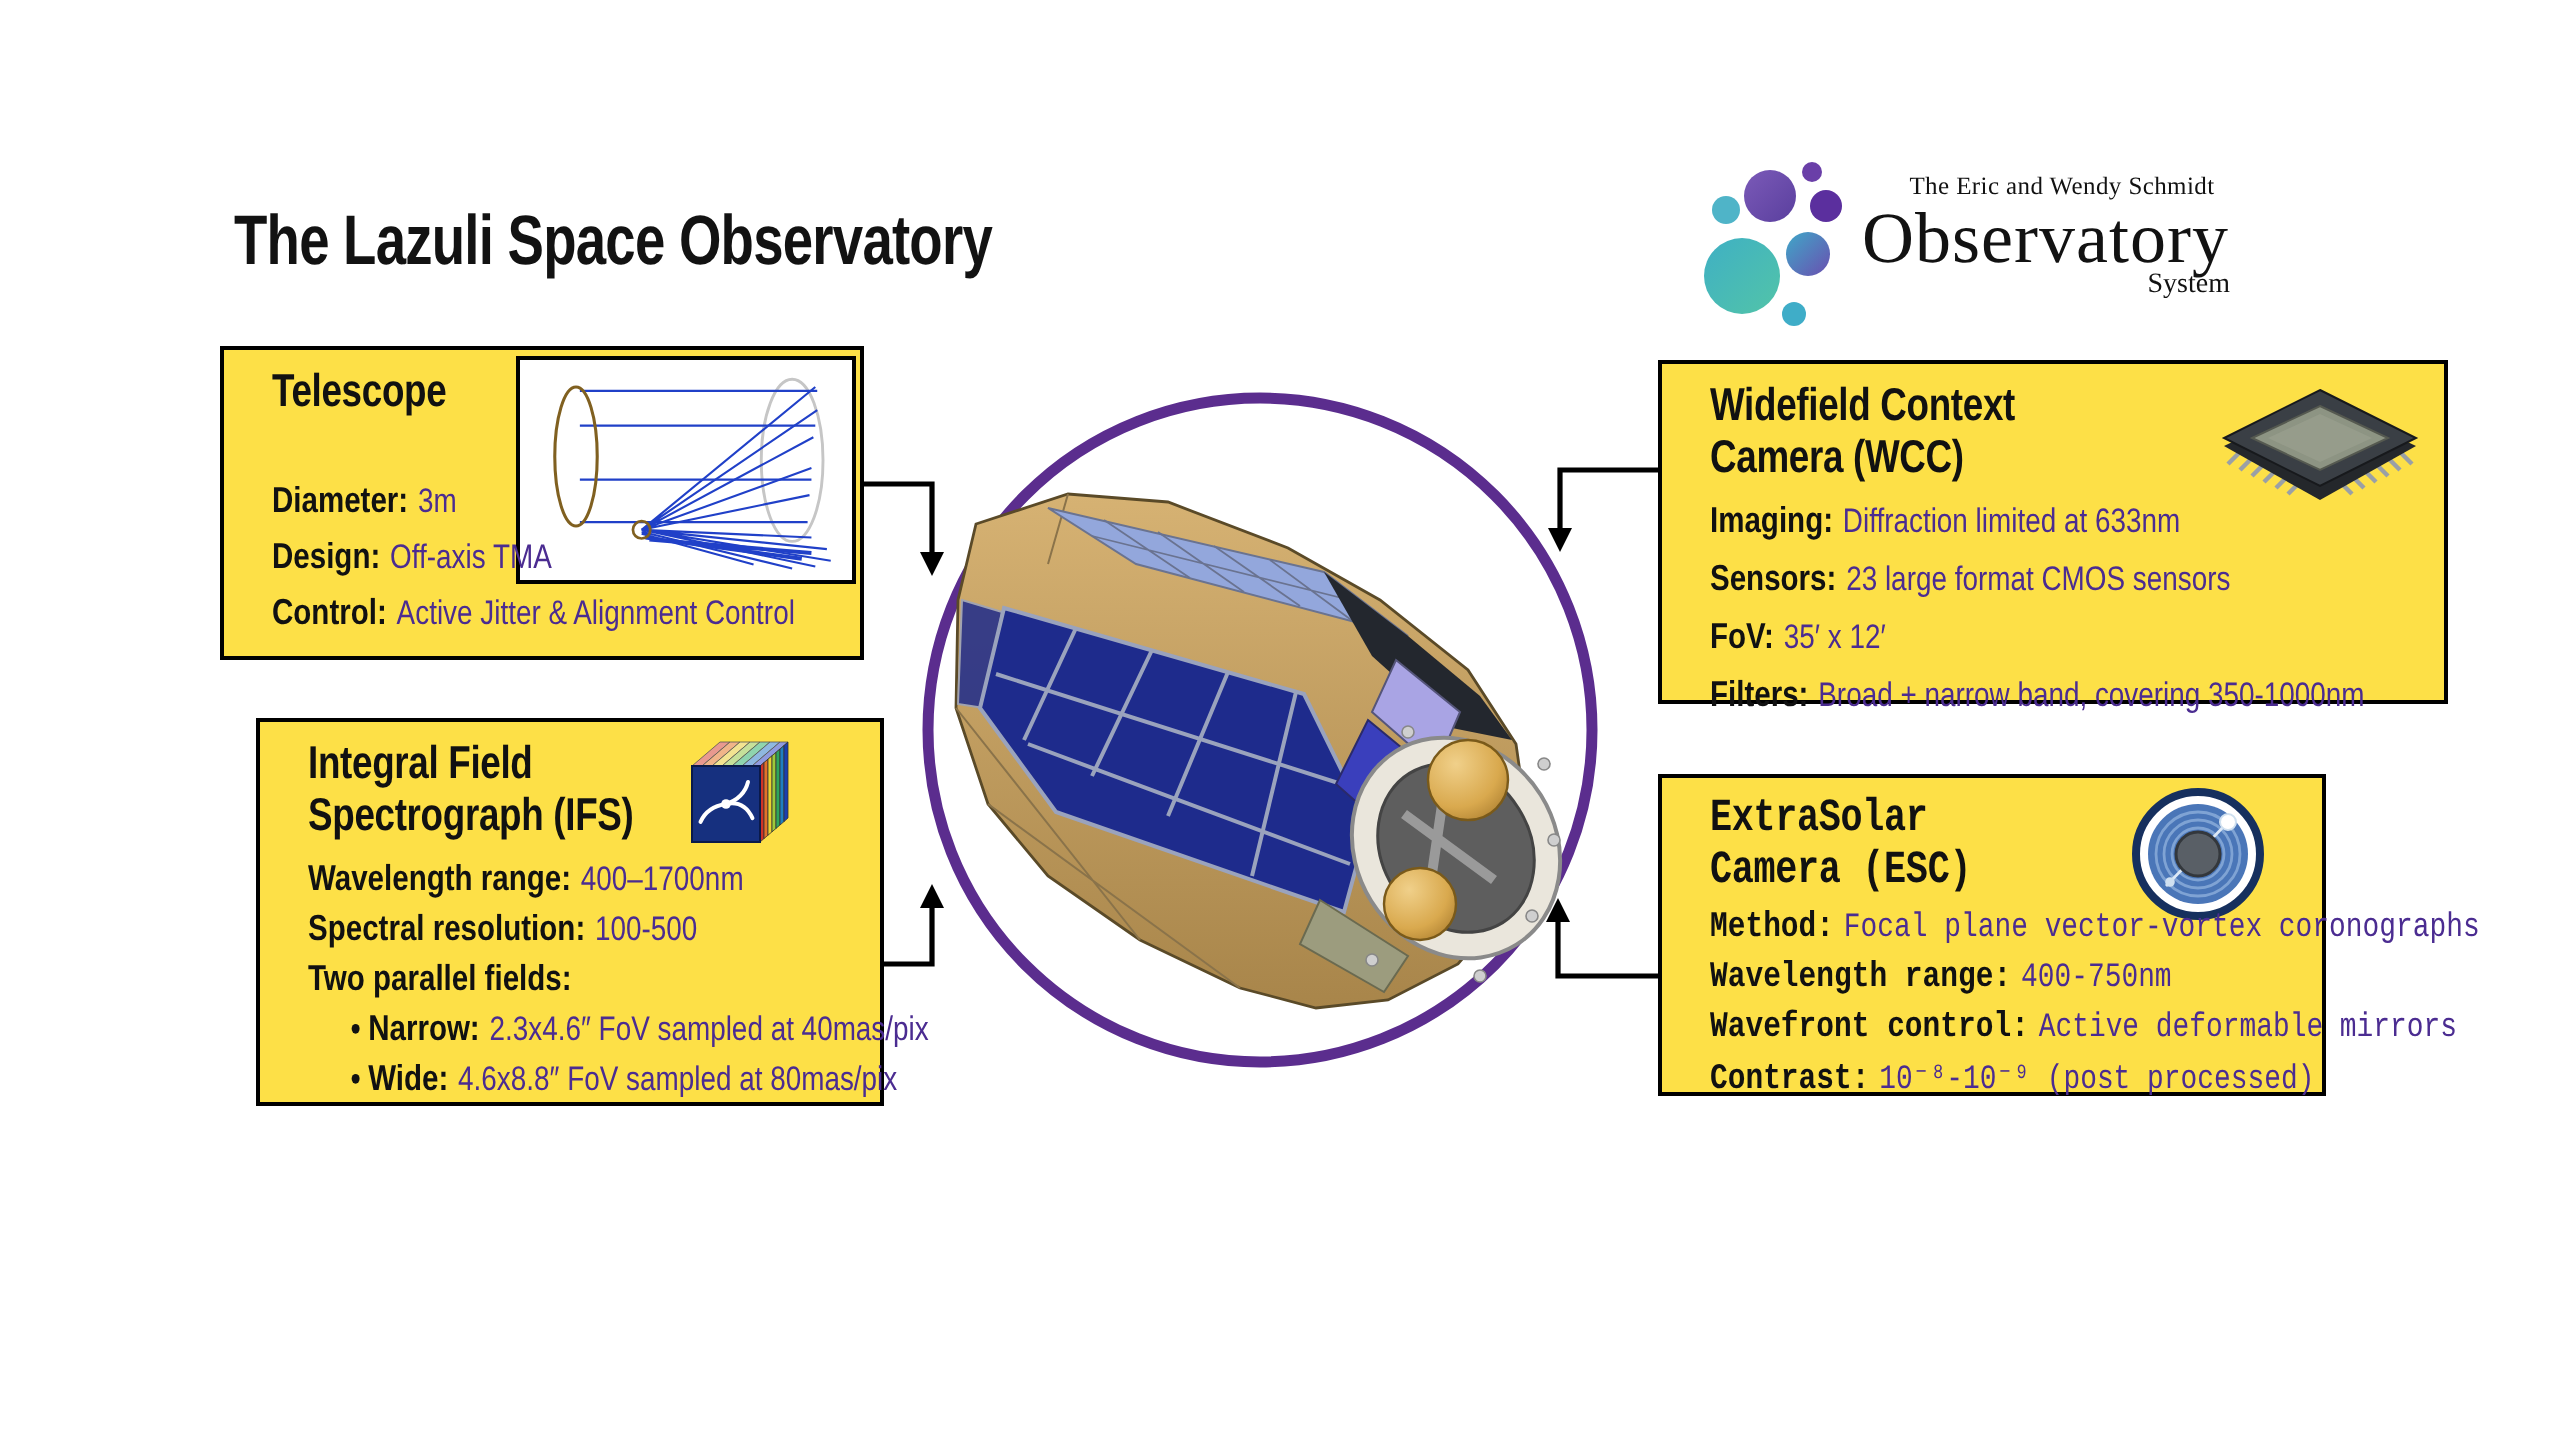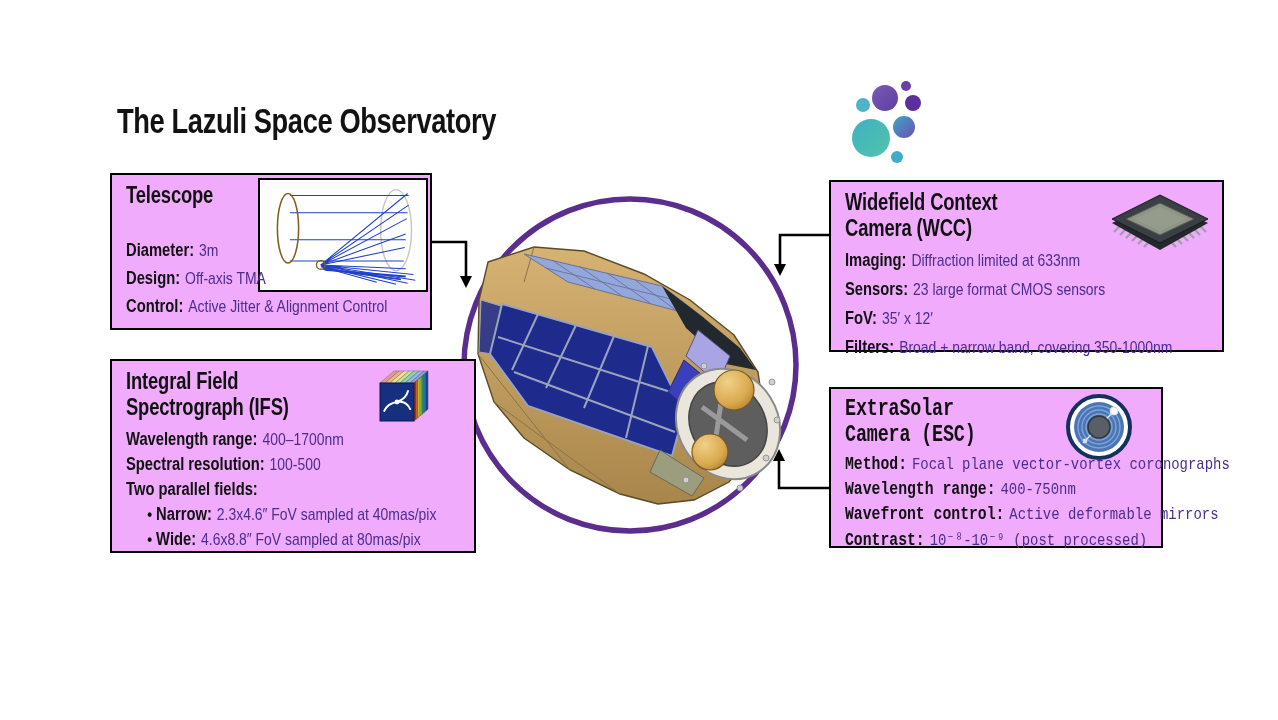--- a/index.html
+++ b/index.html
@@ -13,23 +13,23 @@
     letter-spacing:-0.5px;white-space:nowrap;transform:scaleX(0.78);transform-origin:0 0;
   }
   
   #logo{position:absolute;left:843px;top:70px;width:300px;height:100px;}
   #logo-bubbles{position:absolute;left:0;top:3px;}
   #logo-text{position:absolute;left:88px;top:16px;width:200px;font-family:"Liberation Serif", serif;}
   .logo-pre{font-size:12.5px;text-align:center;white-space:nowrap;letter-spacing:0.2px;}
   .logo-name{font-size:36px;margin-top:-3px;white-space:nowrap;letter-spacing:0.5px;}
   .logo-sub{font-size:14px;text-align:right;padding-right:16px;margin-top:-5px;}
   
-  .panel{position:absolute;border:2.5px solid #000;background:#f0abfc;box-sizing:border-box;padding:6px 14px;}
+  .panel{position:absolute;border:2.5px solid #000;background:#fde047;box-sizing:border-box;padding:6px 24px;}
   #panel-telescope{left:110px;top:173px;width:322px;height:157px;}
-  #panel-ifs{left:110px;top:359px;width:366px;height:194px;}
+  #panel-ifs{left:128px;top:359px;width:314px;height:194px;}
   #panel-wcc{left:829px;top:180px;width:395px;height:172px;}
   #panel-esc{left:829px;top:387px;width:334px;height:161px;font-family:Liberation Mono, monospace;}
   .panel-title{
     font-size:23px;font-weight:bold;line-height:1.12;color:#111;white-space:pre-line;
     transform:scaleX(0.80);transform-origin:0 0;letter-spacing:-0.2px;margin-top:2px;
   }
   .spec{white-space:nowrap;transform:scaleX(0.82);transform-origin:0 50%;margin-top:7px;font-size:17px;}
   .spec .lab{font-weight:bold;color:#111;font-size:18px;margin-right:6px;}
   .spec .val{color:#4b2c91;}
   .bullet{padding-left:26px;}
@@ -139,20 +139,25 @@
       </linearGradient>
     </defs>
     <circle cx="20" cy="32" r="7" fill="#4fb4c8"></circle>
     <circle cx="42" cy="25" r="13" fill="url(#lgPurple)"></circle>
     <circle cx="63" cy="13" r="5" fill="#6a3fa8"></circle>
     <circle cx="70" cy="30" r="8" fill="#5b2f9e"></circle>
     <circle cx="28" cy="65" r="19" fill="url(#lgTeal)"></circle>
     <circle cx="61" cy="54" r="11" fill="url(#lgMix)"></circle>
     <circle cx="54" cy="84" r="6" fill="#3fadc8"></circle>
   </svg>
+  <div id="logo-text">
+    <div class="logo-pre">The Eric and Wendy Schmidt</div>
+    <div class="logo-name">Observatory</div>
+    <div class="logo-sub">System</div>
+  </div>
 </div>
 
 <div class="panel" id="panel-telescope">
   <svg class="icon-abs" id="telescope-raytrace" viewBox="0 0 170 114">
     <ellipse cx="140" cy="52" rx="16" ry="42" fill="none" stroke="#c6c6c6" stroke-width="1.5"></ellipse>
     <g stroke="#2040c8" stroke-width="1.1" fill="none">
       <path d="M30,16 H153 M30,34 H152 M30,62 H150 M30,84 H148"></path>
       <path d="M152,14 L62,88 M153,26 L62,88 M151,40 L62,88 M150,56 L62,88 M149,70 L62,88"></path>
       <path d="M62,88 L150,92 M62,88 L158,98 M62,88 L160,104 M62,88 L152,107 M62,89 L140,108 M62,90 L120,106"></path>
       <path d="M64,92 L145,103 M66,93 L150,100" stroke-width="2"></path>

